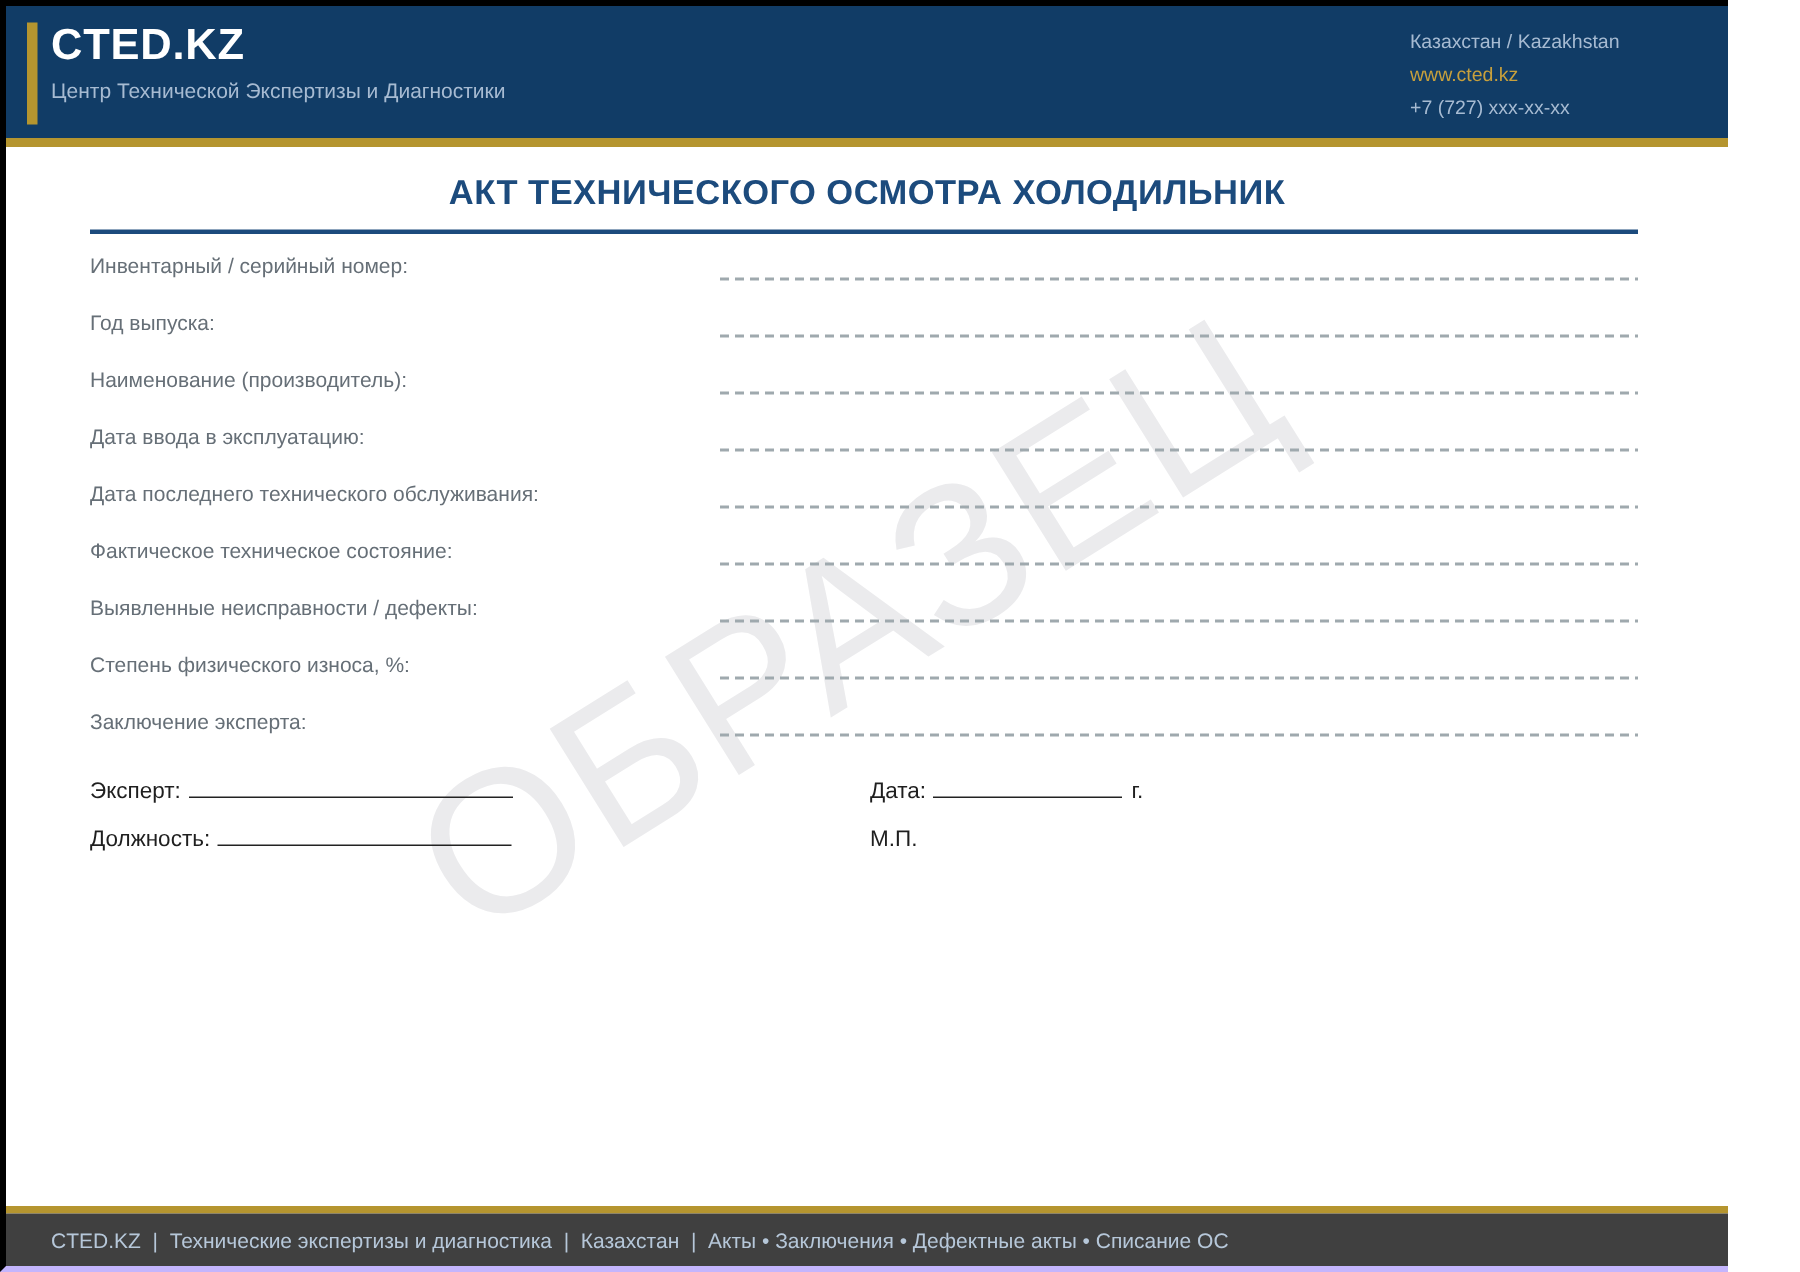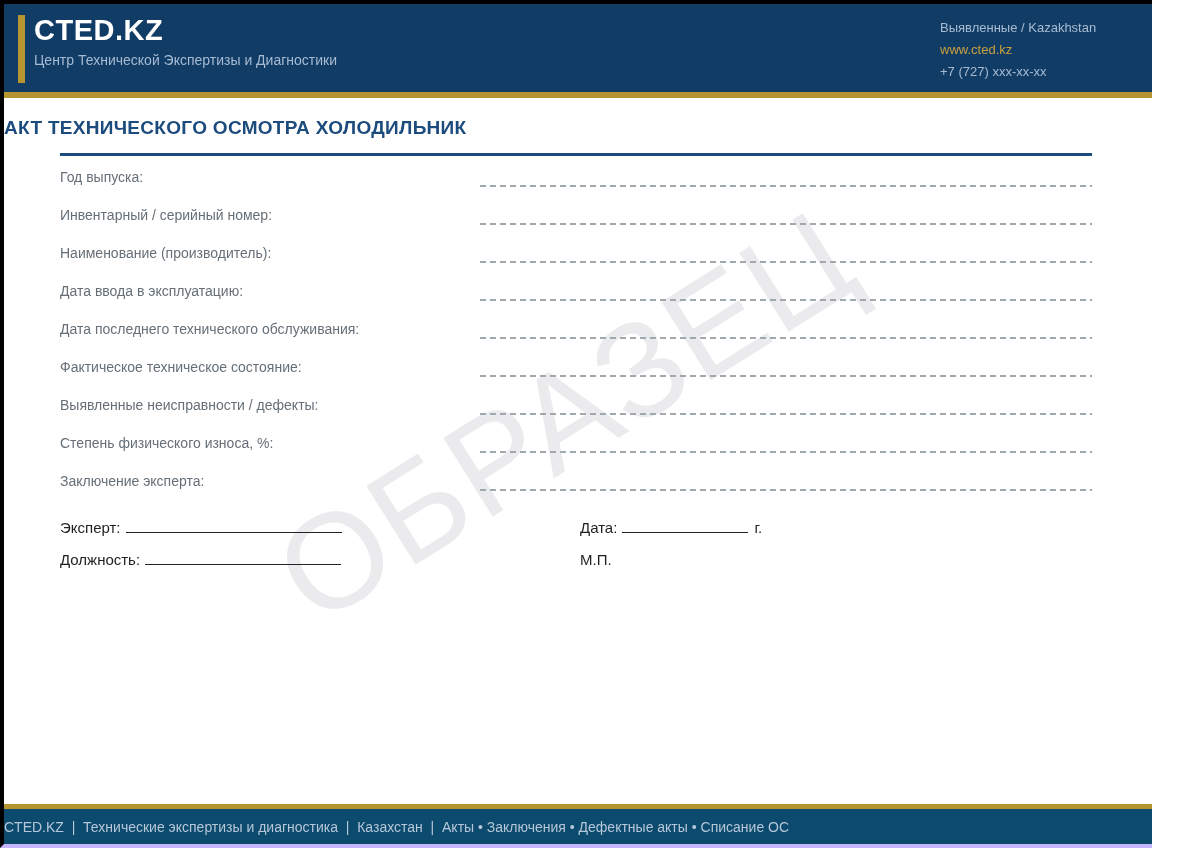--- a/index.html
+++ b/index.html
@@ -51,22 +51,23 @@
   }
   .contact-website { color: #C8A03C; cursor: pointer; }
 
   .gold-divider { height: 6px; background: #B5952F; }
 
   
   .main { position: relative; z-index: 1; }
 
   .doc-title {
     margin-top: 16px;
+    text-align: center;
     color: #1C4B7D;
-    font-size: 19px;
+    font-size: 23px;
     font-weight: 700;
     letter-spacing: 0.3px;
     line-height: 28px;
   }
   .title-rule {
     margin: 11px 60px 0 56px;
     height: 3px;
     background: #1C4B7D;
   }
 
@@ -117,62 +118,63 @@
     z-index: 0;
     user-select: none;
     pointer-events: none;
   }
 
   
   .footer { position: absolute; left: 0; right: 0; bottom: 0; z-index: 2; }
   .footer-gold { height: 5px; background: #B5952F; }
   .footer-bar {
     height: 35px;
-    background: #0c4a6e;
+    background: #404040;
     display: flex;
     align-items: center;
+    padding-left: 30px;
   }
   .footer-text {
     color: #B6C7D9;
     font-size: 14px;
     white-space: pre;
   }
 </style>
 </head>
 <body>
 
 <div class="page">
 
   <div class="header">
     <div class="header-gold-bar"></div>
     <div class="logo-block">
       <div class="logo">CTED.KZ</div>
       <div class="header-subtitle">Центр Технической Экспертизы и Диагностики</div>
     </div>
     <div class="contact-block">
-      <div>Выявленные / Kazakhstan</div>
+      <div>Казахстан / Kazakhstan</div>
       <div class="contact-website">www.cted.kz</div>
       <div>+7 (727) xxx-xx-xx</div>
     </div>
   </div>
   <div class="gold-divider"></div>
 
   <div class="watermark">ОБРАЗЕЦ</div>
 
   <div class="main">
     <div class="doc-title">АКТ ТЕХНИЧЕСКОГО ОСМОТРА ХОЛОДИЛЬНИК</div>
     <div class="title-rule"></div>
 
     <div class="fields">
       <div class="field-row">
+        <div class="field-label">Инвентарный / серийный номер:</div>
+        <div class="field-line"></div>
+      </div>
+      <div class="field-row">
         <div class="field-label">Год выпуска:</div>
-        <div class="field-line"></div>
-      </div>
-      <div class="field-row">
-        <div class="field-label">Инвентарный / серийный номер:</div>
         <div class="field-line"></div>
       </div>
       <div class="field-row">
         <div class="field-label">Наименование (производитель):</div>
         <div class="field-line"></div>
       </div>
       <div class="field-row">
         <div class="field-label">Дата ввода в эксплуатацию:</div>
         <div class="field-line"></div>
       </div>

